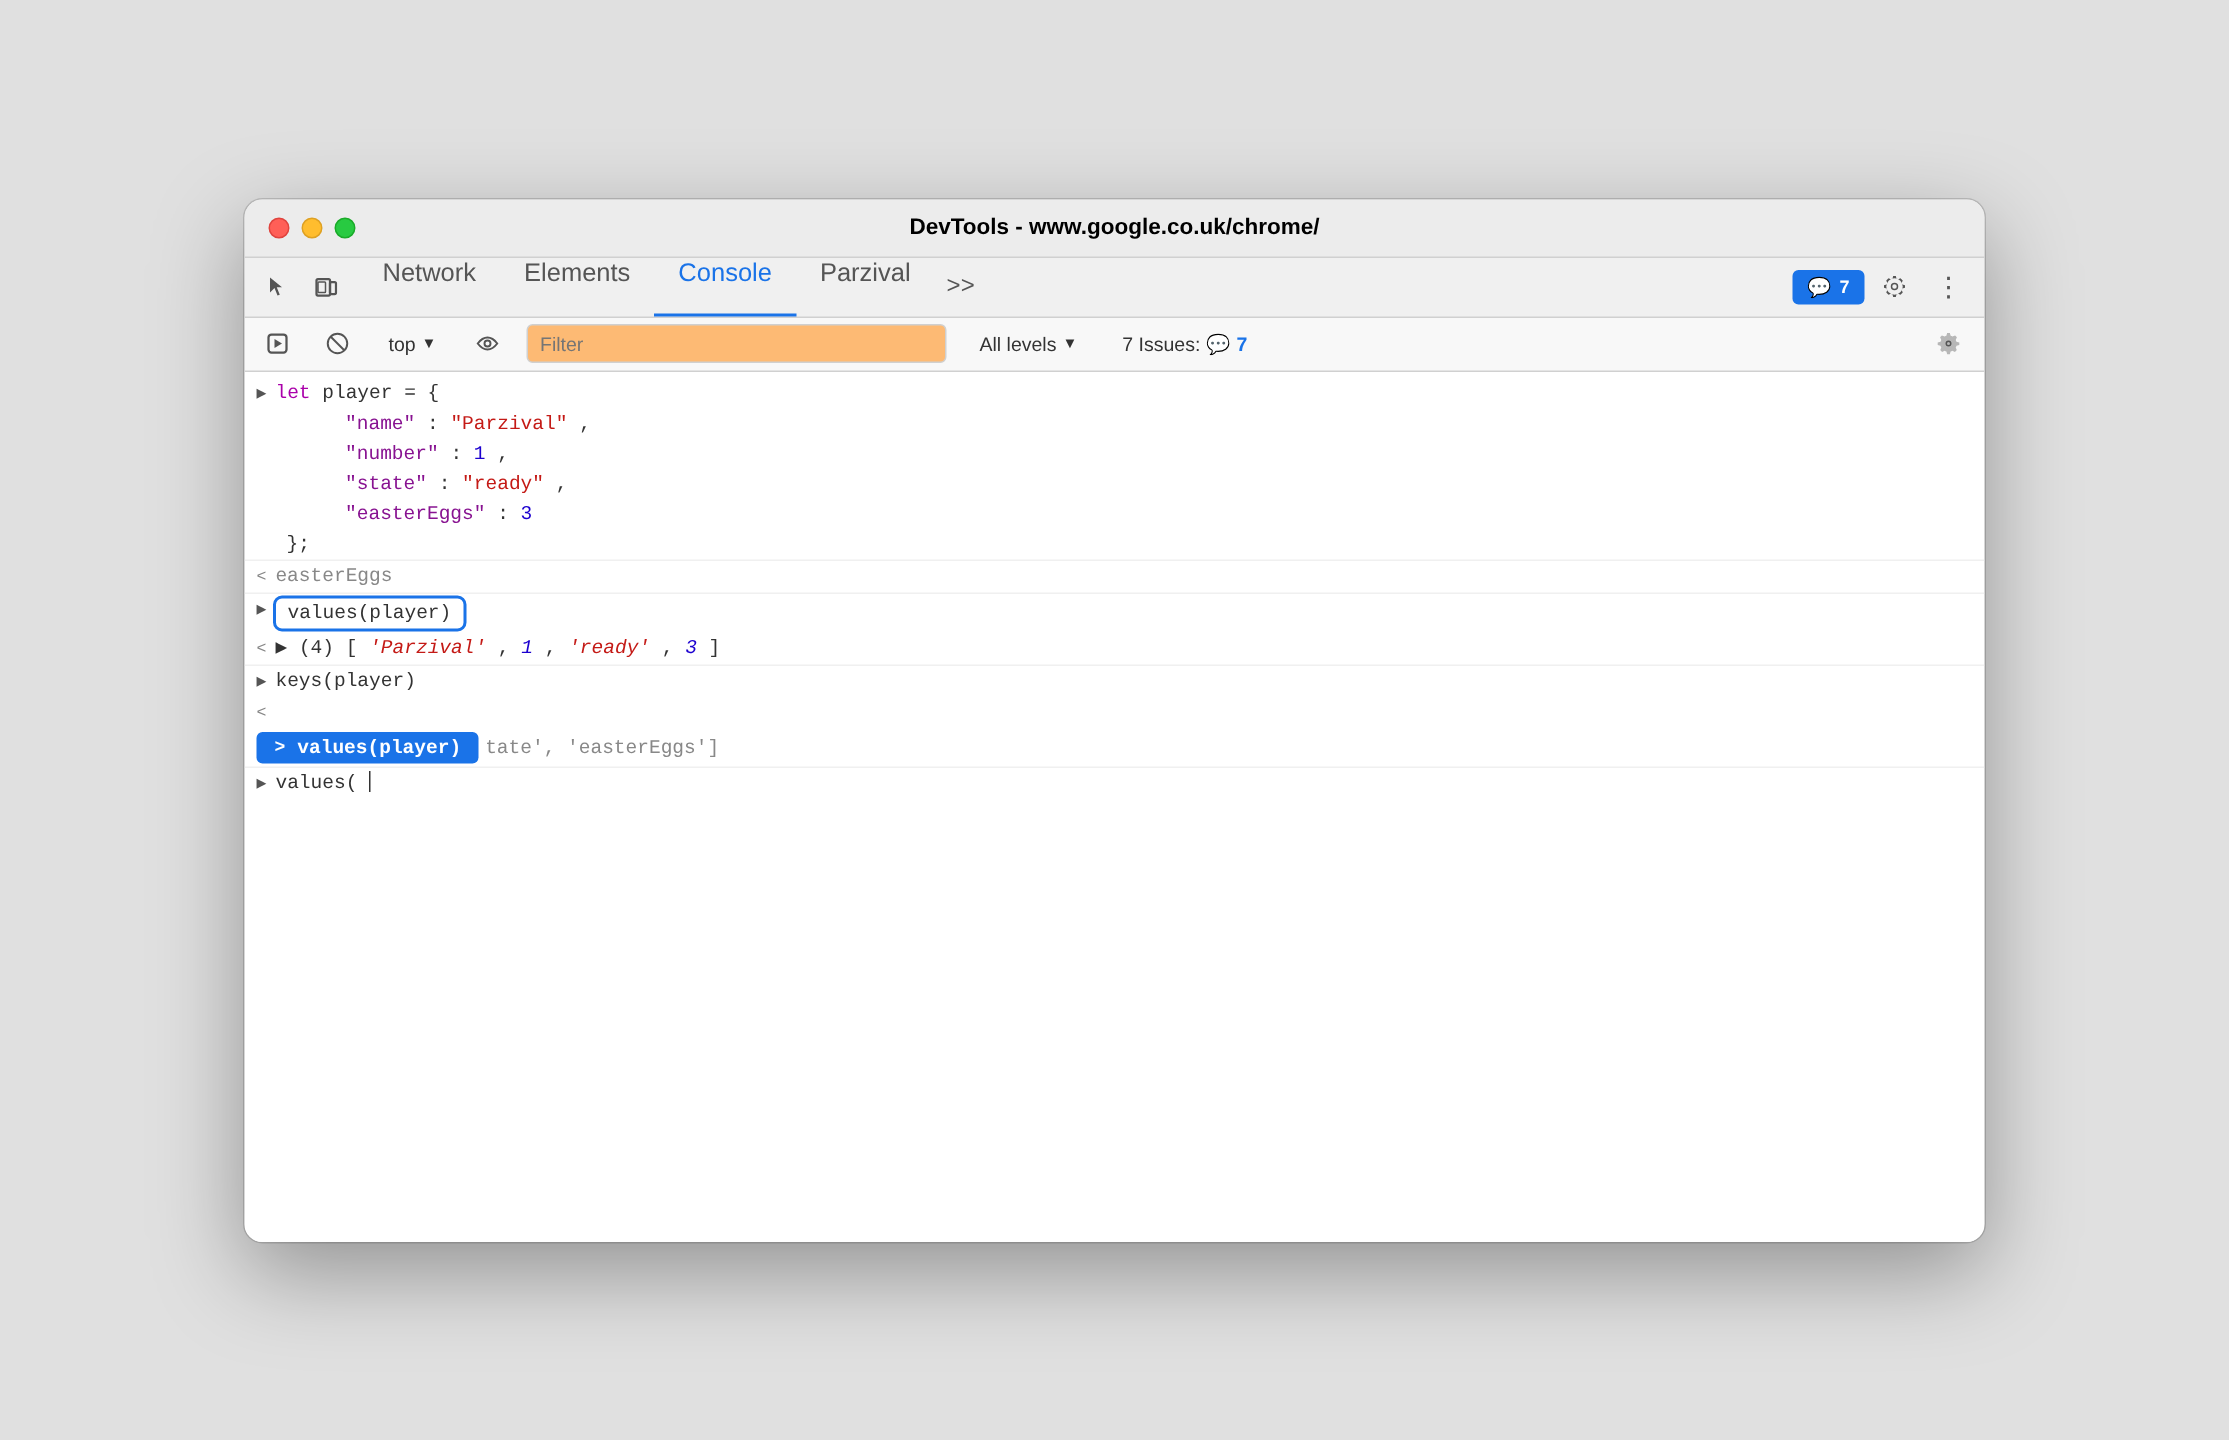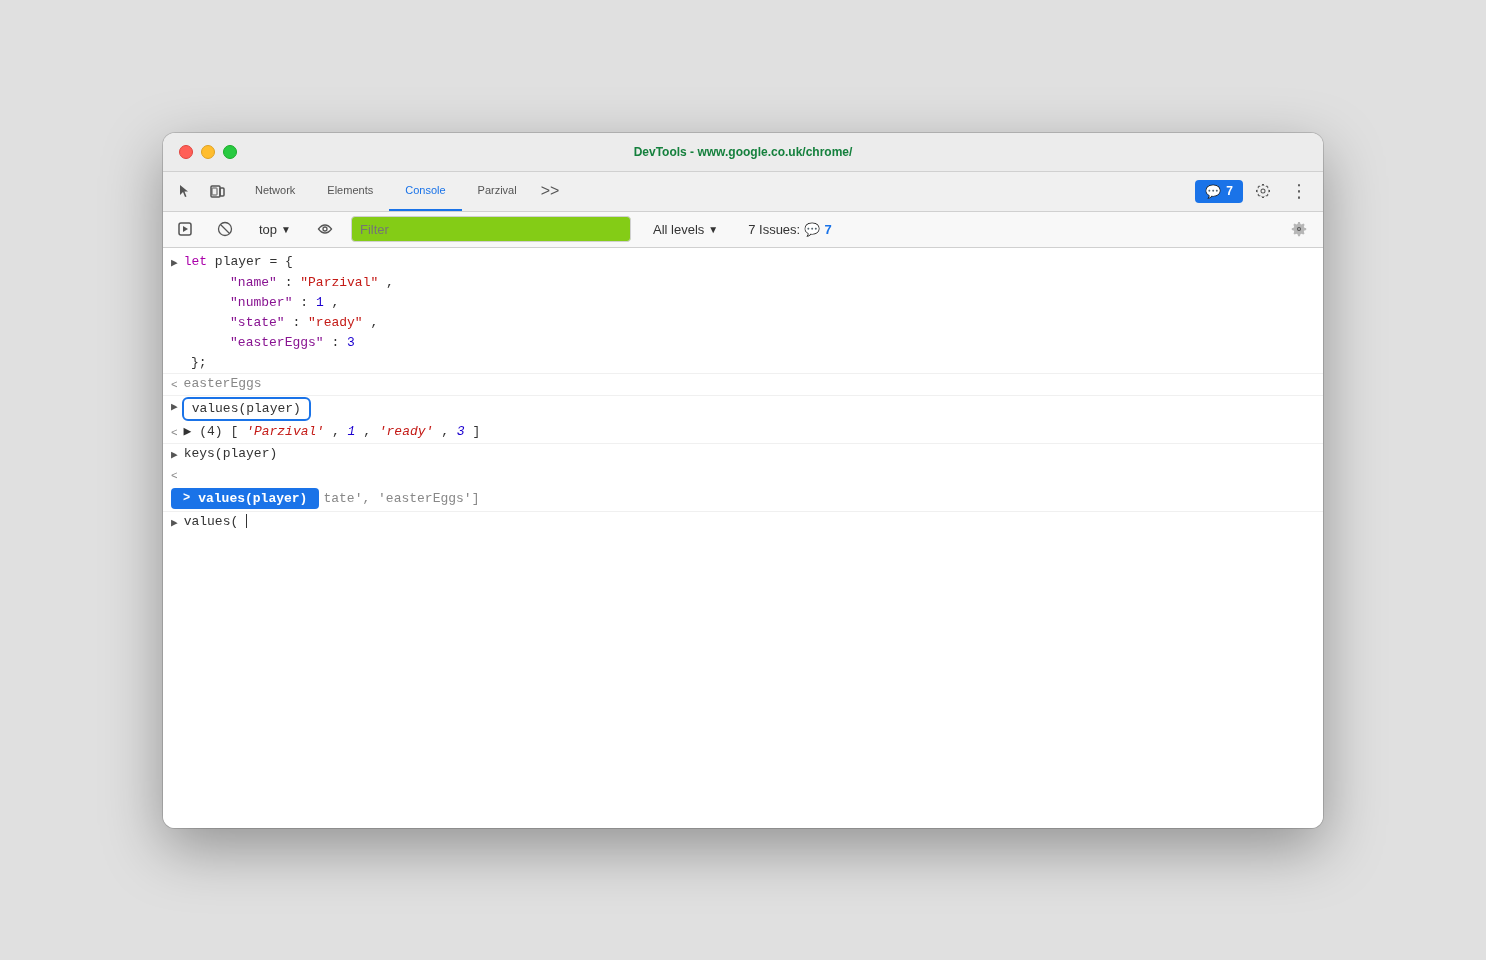--- a/index.html
+++ b/index.html
@@ -45,23 +45,23 @@
     }
 
     .tl-red { background: #ff5f57; border: 1px solid #e0443e; }
     .tl-yellow { background: #ffbd2e; border: 1px solid #dea123; }
     .tl-green { background: #28ca41; border: 1px solid #1aab29; }
 
     .title-text {
       position: absolute;
       left: 50%;
       transform: translateX(-50%);
-      font-size: 12px;
+      font-size: 15px;
       font-weight: 600;
-      color: #15803d;
+      color: #000000;
     }
 
     
     .tab-bar {
       background: #f0f0f0;
       border-bottom: 1px solid #d0d0d0;
       display: flex;
       align-items: center;
       padding: 0 8px;
       height: 40px;
@@ -91,22 +91,21 @@
       display: flex;
       align-items: center;
       flex: 1;
       height: 100%;
     }
 
     .tab {
       padding: 0 16px;
       height: 100%;
       display: flex;
-      align-items: center;
-      font-size: 11px;
+      font-size: 17px;
       color: #555;
       cursor: pointer;
       border-bottom: 2px solid transparent;
       white-space: nowrap;
     }
 
     .tab.active {
       color: #1a73e8;
       border-bottom: 2px solid #1a73e8;
       font-weight: 500;
@@ -199,21 +198,21 @@
     }
 
     .filter-input {
       flex: 1;
       max-width: 280px;
       height: 26px;
       padding: 0 8px;
       border: 1px solid #d0d0d0;
       border-radius: 4px;
       font-size: 13px;
-      background: #84cc16;
+      background: #fdba74;
       outline: none;
       color: #333;
     }
 
     .levels-btn {
       display: flex;
       align-items: center;
       gap: 4px;
       padding: 2px 10px;
       border-radius: 4px;

